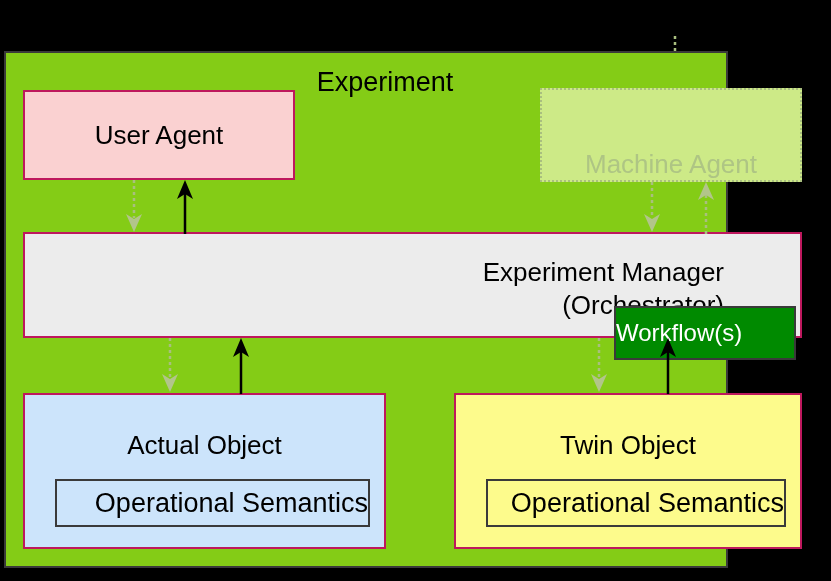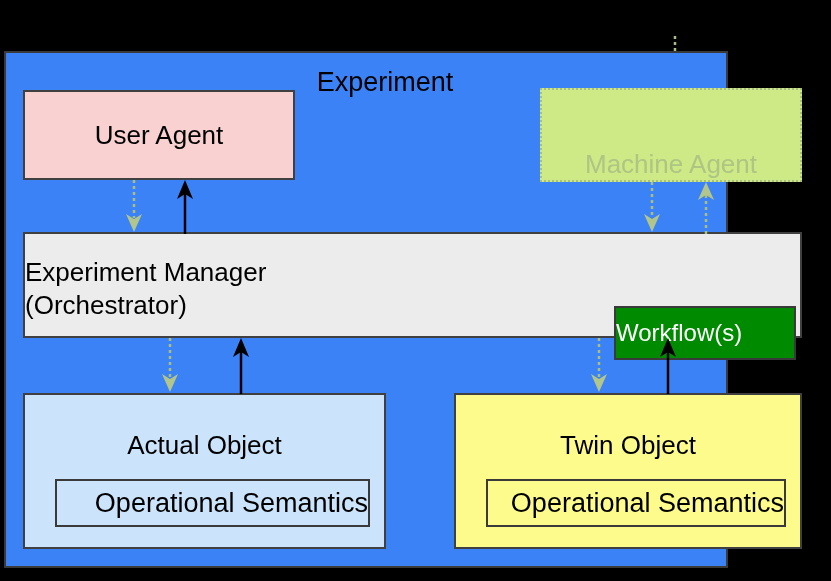--- a/index.html
+++ b/index.html
@@ -20,42 +20,42 @@
     background: #000000;
   }
 
   
   .experiment-container {
     position: absolute;
     left: 4px;
     top: 51px;
     width: 724px;
     height: 517px;
-    background: #3b82f6;
+    background: #84cc16;
     border: 2px solid #3a3a3a;
     box-sizing: border-box;
   }
 
   .experiment-title {
     position: absolute;
     left: 246px;
     top: 13px;
     width: 266px;
     text-align: center;
     font-size: 27px;
     color: #000000;
     line-height: 32px;
     white-space: nowrap;
   }
 
   
   .node {
     position: absolute;
     box-sizing: border-box;
-    border: 2px solid #404040;
+    border: 2px solid #be185d;
     display: flex;
     flex-direction: column;
     align-items: center;
     color: #000000;
   }
 
   .node-user-agent {
     left: 17px;
     top: 37px;
     width: 272px;
@@ -85,21 +85,21 @@
     background: #ececec;
     justify-content: center;
     font-size: 26px;
   }
 
   .manager-label {
     position: absolute;
     left: 0;
     right: 0;
     top: 22px;
-    text-align: left;
+    text-align: right;
     line-height: 33px;
     padding-right: 76px;
     box-sizing: border-box;
   }
 
   .node-workflow {
     position: absolute;
     left: 589px;
     top: 72px;
     width: 182px;

